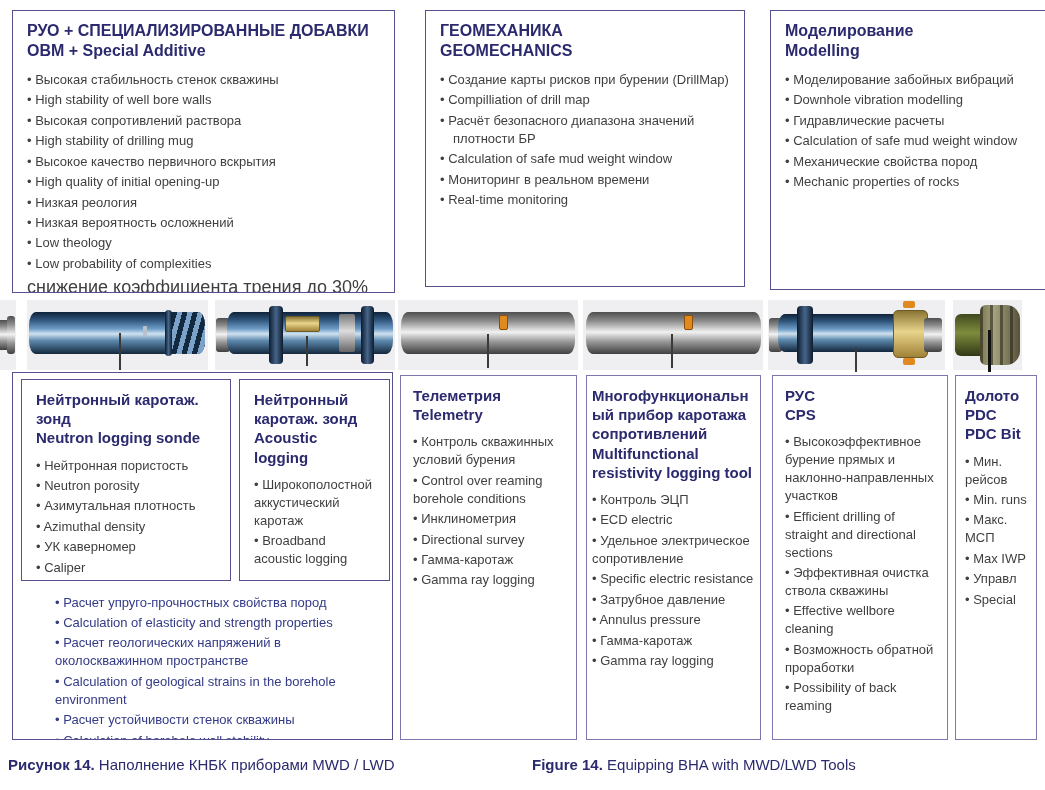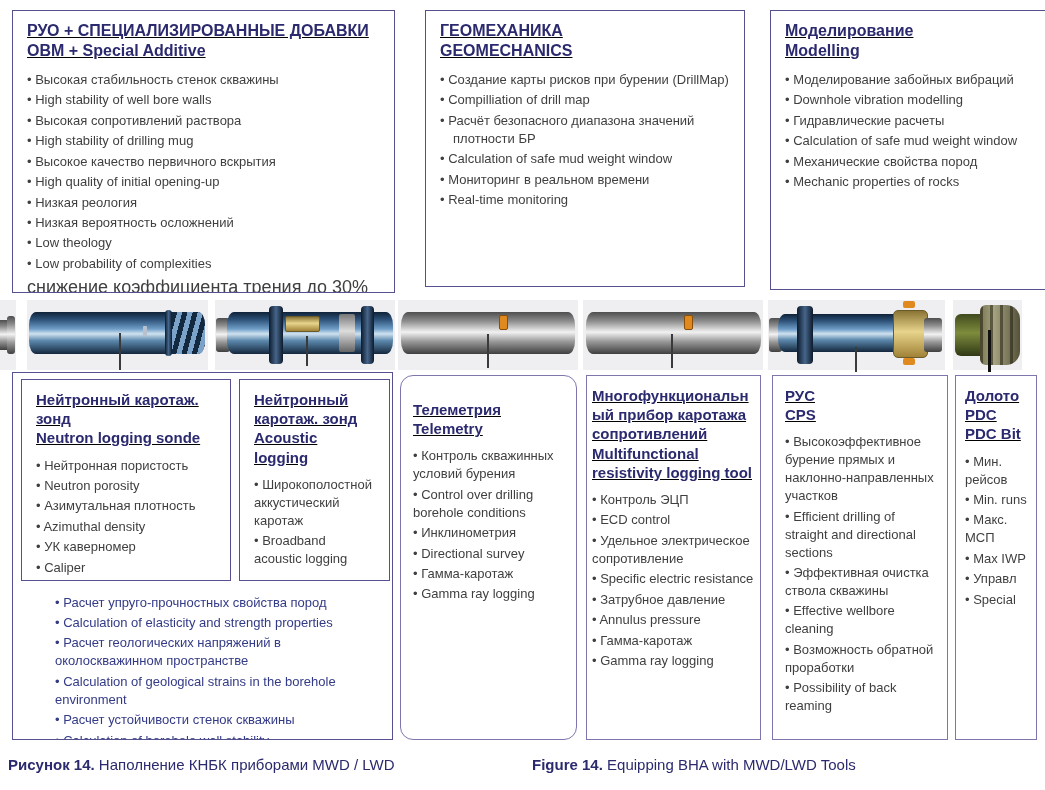--- a/index.html
+++ b/index.html
@@ -4,21 +4,21 @@
 <style>
   html,body{margin:0;padding:0;background:#fff;}
   .page{position:relative;width:1045px;height:790px;background:#fff;
         font-family:"Liberation Sans",sans-serif;overflow:hidden;}
   .box{position:absolute;box-sizing:border-box;background:#fff;
        border:1.5px solid #55508e;padding:10px 14px;overflow:hidden;}
   .box.light{border-color:#7d77ae;}
   .title{color:#2b2a6e;font-weight:bold;font-size:16px;line-height:1.28;margin:0;
          overflow-wrap:break-word;word-break:break-word;}
   .sm .title{font-size:15px;}
-  .tblock{margin-bottom:9px;text-decoration:underline;}
+  .tblock{margin-bottom:9px;}
   .bullets{list-style:none;margin:4px 0 0 0;padding:0;font-size:13px;
            line-height:1.38;color:#3f3f3f;}
   .bullets li{margin:2.5px 0;}
   .bullets li::before{content:"\2022  ";}
   .hang li{padding-left:13px;text-indent:-13px;}
   .navy{color:#333a86;}
   .note{font-size:18px;line-height:1.38;color:#3f3f3f;margin:2.5px 0;}
   .panel{position:absolute;top:300px;height:70px;background:#efeff2;}
   .cylb{position:absolute;border-radius:7px/13px;
         background:linear-gradient(180deg,#0f2238 0%,#2d5177 18%,#6d9cc6 40%,#cfe2f0 52%,#5d89ad 68%,#13273d 100%);}
@@ -175,43 +175,43 @@
     <ul class="bullets navy" style="position:absolute;left:42px;top:218px;width:312px;margin:0;">
         <li>Расчет упруго-прочностных свойства пород</li>
         <li>Calculation of elasticity and strength properties</li>
         <li>Расчет геологических напряжений в околоскважинном пространстве</li>
         <li>Calculation of geological strains in the borehole environment</li>
         <li>Расчет устойчивости стенок скважины</li>
         <li>Calculation of borehole wall stability</li>
       </ul>
   </section>
 
-  <section class="box light sm" style="left:400px;top:375px;width:177px;height:365px;padding:24px 12px;border-radius:13px;">
+  <section class="box light sm" style="left:400px;top:375px;width:177px;height:365px;padding:10px 12px;">
     <div class="tblock">
       <div class="title">Телеметрия</div>
       <div class="title">Telemetry</div>
     </div>
     <ul class="bullets">
         <li>Контроль скважинных условий бурения</li>
-        <li>Control over drilling borehole conditions</li>
+        <li>Control over reaming borehole conditions</li>
         <li>Инклинометрия</li>
         <li>Directional survey</li>
         <li>Гамма-каротаж</li>
         <li>Gamma ray logging</li>
       </ul>
   </section>
 
   <section class="box light sm" style="left:586px;top:375px;width:175px;height:365px;padding:10px 5px;">
     <div class="tblock">
       <div class="title">Многофункциональный прибор каротажа сопротивлений</div>
       <div class="title">Multifunctional resistivity logging tool</div>
     </div>
     <ul class="bullets">
         <li>Контроль ЭЦП</li>
-        <li>ECD control</li>
+        <li>ECD electric</li>
         <li>Удельное электрическое сопротивление</li>
         <li>Specific electric resistance</li>
         <li>Затрубное давление</li>
         <li>Annulus pressure</li>
         <li>Гамма-каротаж</li>
         <li>Gamma ray logging</li>
       </ul>
   </section>
 
   <section class="box light sm" style="left:772px;top:375px;width:176px;height:365px;padding:10px 12px;">

